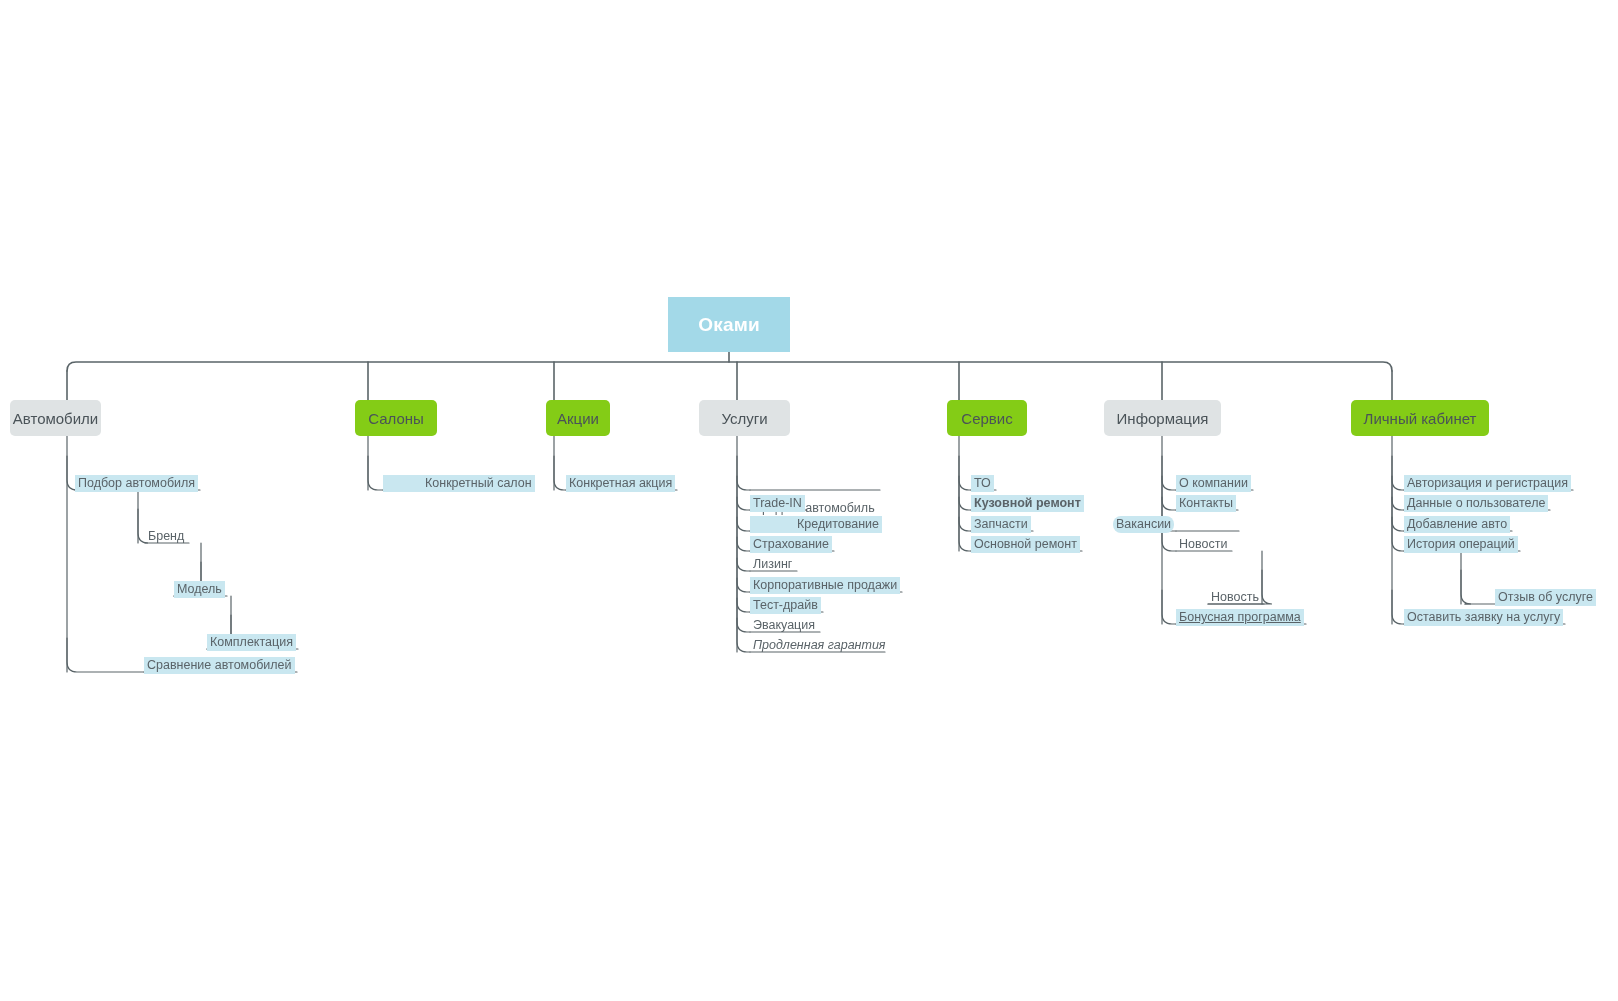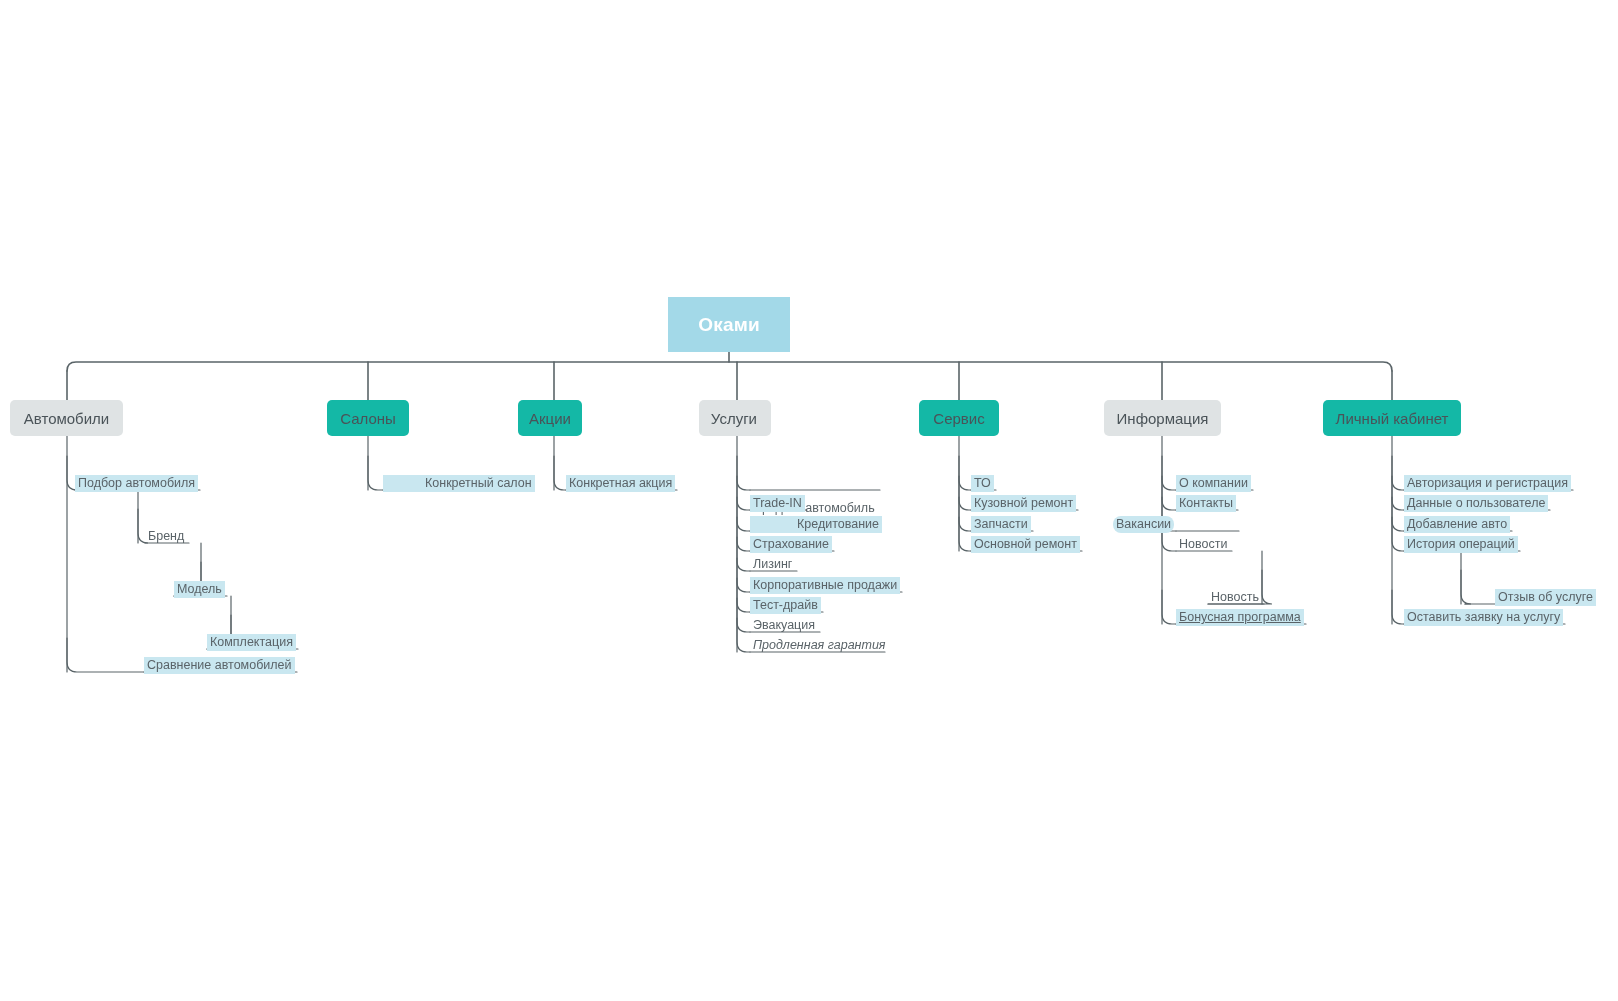--- a/index.html
+++ b/index.html
@@ -49,21 +49,21 @@
     border-radius: 5px;
     color: #4a5358;
     font-size: 15px;
     display: flex;
     align-items: center;
     justify-content: center;
     padding: 0 14px;
     height: 36px;
     white-space: nowrap;
   }
-  .l1-node.blue { background: #14b8a6; }
+  .l1-node.blue { background: #84cc16; margin-left: 28px; }
   .l1-node.gray { background: #dfe3e4; }
   
   .leaf {
     position: absolute;
     box-sizing: border-box;
     font-size: 12.5px;
     color: #5a6368;
     white-space: nowrap;
     line-height: 15px;
     padding: 1px 3px 1px 3px;
@@ -158,53 +158,53 @@
       <path d="M 1465 604 L 1568 604" fill="none" stroke="#5a6468" stroke-width="1.2" stroke-linecap="round"></path>
       <path d="M 1461 570 L 1461 594 Q 1461 604 1471 604 L 1465 604" fill="none" stroke="#5a6468" stroke-width="1.2" stroke-linecap="round"></path>
       <path d="M 1461 551 L 1461 604" fill="none" stroke="#5a6468" stroke-width="1.2" stroke-linecap="round"></path>
       <path d="M 1404 624 L 1565 624" fill="none" stroke="#5a6468" stroke-width="1.2" stroke-linecap="round"></path>
       <path d="M 1392 590 L 1392 614 Q 1392 624 1402 624 L 1404 624" fill="none" stroke="#5a6468" stroke-width="1.2" stroke-linecap="round"></path>
       <path d="M 1392 436 L 1392 624" fill="none" stroke="#5a6468" stroke-width="1.2" stroke-linecap="round"></path>
     </svg>
 <div class="root-node" style="left: 668px; top: 297px; width: 122px; height: 55px;">
       <span>Оками</span>
     </div>
-    <div class="l1-node gray" style="left: 10px; top: 400px; width: 113px;">
+    <div class="l1-node gray" style="left: 10px; top: 400px; width: 91px;">
       <span>Автомобили</span>
     </div>
     <div class="leaf hl" style="left: 75px; top: 475px;"><span>Подбор автомобиля</span></div>
     <div class="leaf plain" style="left: 145px; top: 528px;"><span>Бренд</span></div>
     <div class="leaf hl" style="left: 174px; top: 581px;"><span>Модель</span></div>
     <div class="leaf hl" style="left: 207px; top: 634px;"><span>Комплектация</span></div>
     <div class="leaf hl" style="left: 144px; top: 657px;"><span>Сравнение автомобилей</span></div>
     <div class="l1-node blue" style="left: 327px; top: 400px; width: 82px;">
       <span>Салоны</span>
     </div>
     <div class="leaf hl" style="left: 383px; top: 475px; padding-left: 42px;"><span>Конкретный салон</span></div>
     <div class="l1-node blue" style="left: 518px; top: 400px; width: 64px;">
       <span>Акции</span>
     </div>
     <div class="leaf hl" style="left: 566px; top: 475px;"><span>Конкретная акция</span></div>
-    <div class="l1-node gray" style="left: 699px; top: 400px; width: 72px; justify-content: flex-end;">
+    <div class="l1-node gray" style="left: 699px; top: 400px; width: 91px;">
       <span>Услуги</span>
     </div>
     <div class="leaf plain" style="left: 750px; top: 475px; margin-top: 25px;"><span>Продать автомобиль</span></div>
     <div class="leaf hl" style="left: 750px; top: 495px;"><span>Trade-IN</span></div>
     <div class="leaf hl" style="left: 750px; top: 516px; padding-left: 47px;"><span>Кредитование</span></div>
     <div class="leaf hl" style="left: 750px; top: 536px;"><span>Страхование</span></div>
     <div class="leaf plain" style="left: 750px; top: 556px;"><span>Лизинг</span></div>
     <div class="leaf hl" style="left: 750px; top: 577px;"><span>Корпоративные продажи</span></div>
     <div class="leaf hl" style="left: 750px; top: 597px;"><span>Тест-драйв</span></div>
     <div class="leaf plain" style="left: 750px; top: 617px;"><span>Эвакуация</span></div>
     <div class="leaf plain" style="left: 750px; top: 637px; font-style: italic;"><span>Продленная гарантия</span></div>
     <div class="l1-node blue" style="left: 919px; top: 400px; width: 80px;">
       <span>Сервис</span>
     </div>
     <div class="leaf hl" style="left: 971px; top: 475px;"><span>ТО</span></div>
-    <div class="leaf hl" style="left: 971px; top: 495px;"><span>Кузовной ремонт</span></div>
+    <div class="leaf hl" style="left: 971px; top: 495px; font-weight: bold;"><span>Кузовной ремонт</span></div>
     <div class="leaf hl" style="left: 971px; top: 516px;"><span>Запчасти</span></div>
     <div class="leaf hl" style="left: 971px; top: 536px;"><span>Основной ремонт</span></div>
     <div class="l1-node gray" style="left: 1104px; top: 400px; width: 117px;">
       <span>Информация</span>
     </div>
     <div class="leaf hl" style="left: 1176px; top: 475px;"><span>О компании</span></div>
     <div class="leaf hl" style="left: 1176px; top: 495px;"><span>Контакты</span></div>
     <div class="leaf hl" style="left: 1113px; top: 516px; border-radius: 8px;"><span>Вакансии</span></div>
     <div class="leaf plain" style="left: 1176px; top: 536px;"><span>Новости</span></div>
     <div class="leaf plain" style="left: 1208px; top: 589px;"><span>Новость</span></div>

